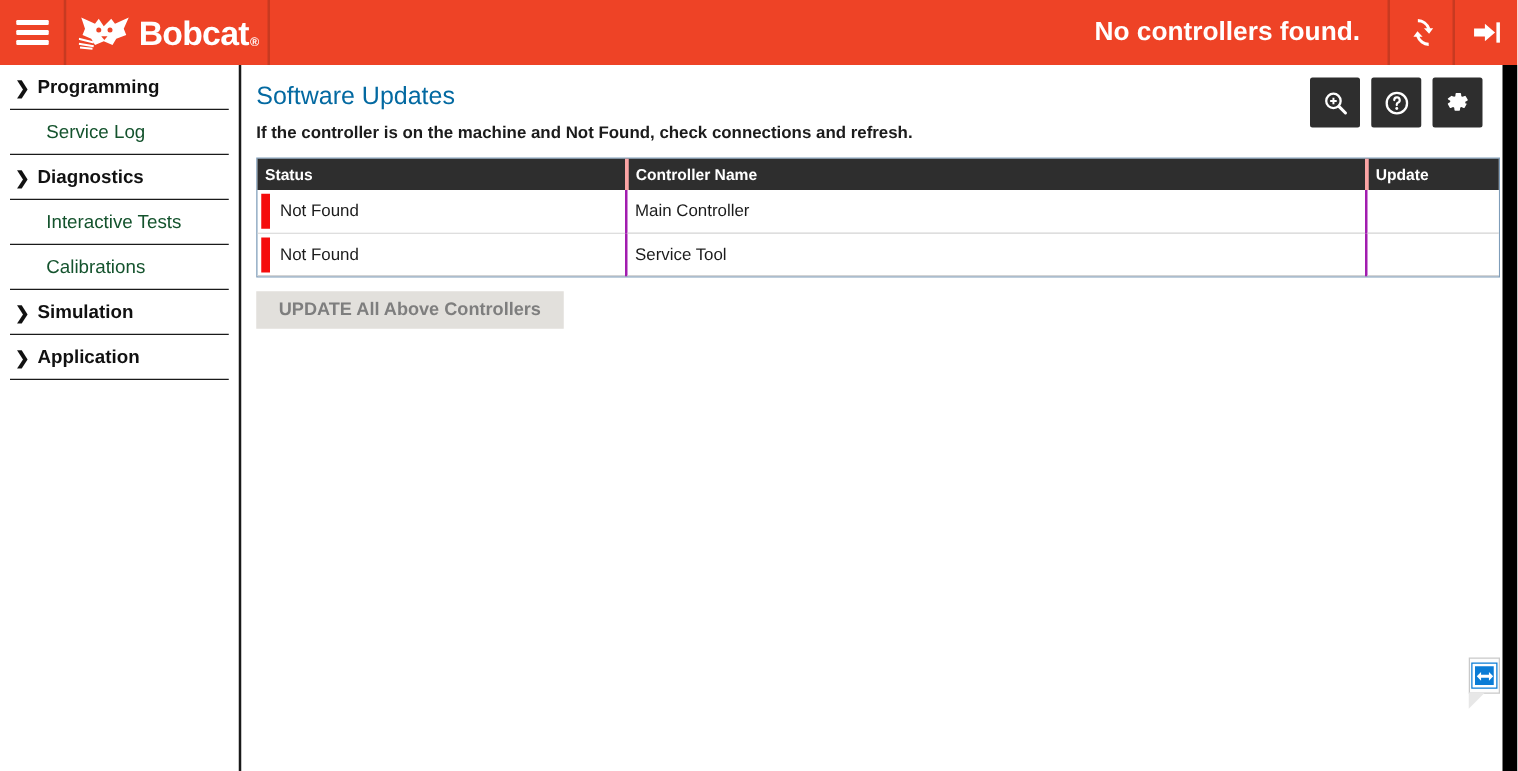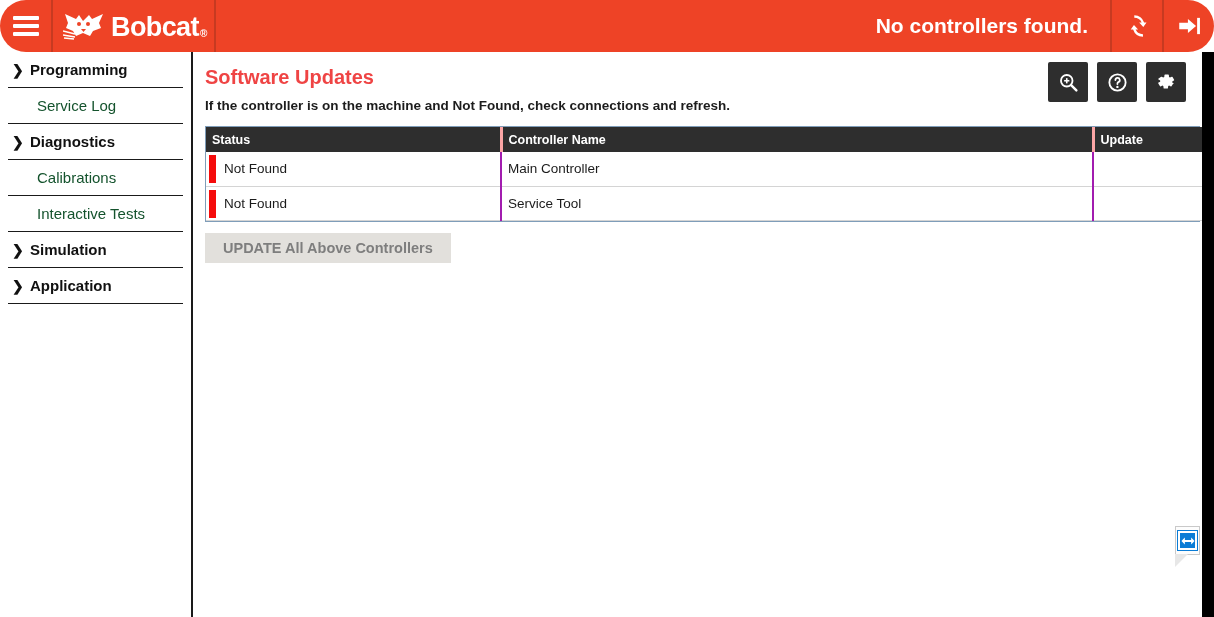--- a/index.html
+++ b/index.html
@@ -20,21 +20,20 @@
 
   
   .topbar {
     position: absolute;
     top: 0; left: 0;
     width: 1214px;
     height: 52px;
     background: #ee4326;
     display: flex;
     align-items: stretch;
-    border-radius: 26px;
   }
   .topbar-cell {
     display: flex;
     align-items: center;
     justify-content: center;
     height: 52px;
   }
   .hamburger {
     width: 53px;
     border-right: 2px solid #c73a21;
@@ -147,22 +146,22 @@
     width: 12px;
     height: 565px;
     background: #000000;
   }
   .content-head {
     position: relative;
     height: 58px;
   }
   .page-title {
     font-size: 20px;
-    font-weight: bold;
-    color: #ef4444;
+    font-weight: normal;
+    color: #0369a1;
     line-height: 1.1;
     padding-top: 4px;
   }
   .page-sub {
     font-size: 13.5px;
     font-weight: bold;
     color: #1c1c1c;
     padding-top: 10px;
   }
   .head-actions {
@@ -212,21 +211,21 @@
     color: #1b1b1b;
     padding: 0 6px;
     border-bottom: 1px solid #d4d4d4;
     border-right: 2px solid #a21caf;
     background: #ffffff;
     vertical-align: middle;
   }
   table.grid tbody td:last-child { border-right: none; }
   .col-status { width: 295px; }
   .col-name   { width: 592px; }
-  .col-update { width: 122px; }
+  .col-update { width: 106px; }
   .status-cell {
     position: relative;
     padding-left: 18px !important;
   }
   .status-flag {
     position: absolute;
     left: 3px;
     top: 3px;
     width: 7px;
     height: 28px;
@@ -346,25 +345,25 @@
     <div class="nav-item disabled">
       <span>Service Log</span>
     </div>
 
     <div class="nav-item expandable">
       <span class="chev">❯</span>
       <span>Diagnostics</span>
     </div>
 
     <div class="nav-item disabled">
+      <span>Interactive Tests</span>
+    </div>
+
+    <div class="nav-item disabled">
       <span>Calibrations</span>
-    </div>
-
-    <div class="nav-item disabled">
-      <span>Interactive Tests</span>
     </div>
 
     <div class="nav-item expandable">
       <span class="chev">❯</span>
       <span>Simulation</span>
     </div>
 
     <div class="nav-item expandable">
       <span class="chev">❯</span>
       <span>Application</span>

